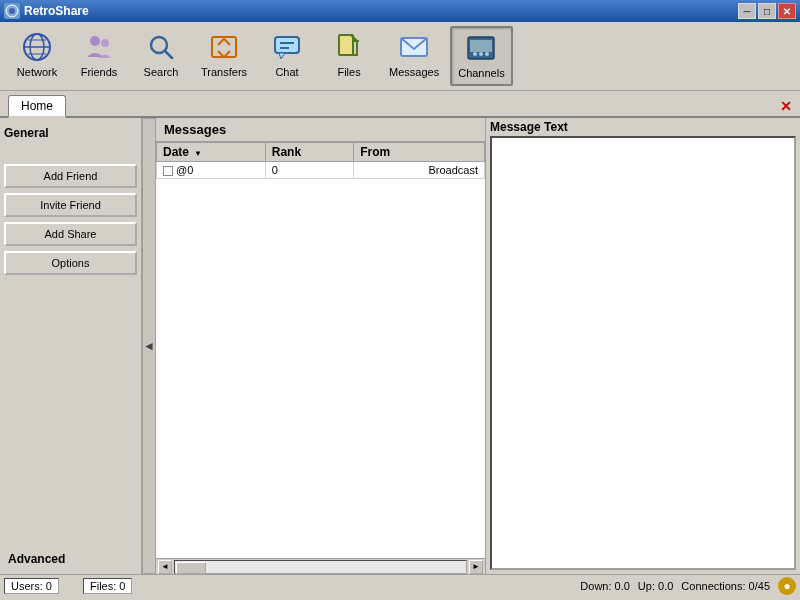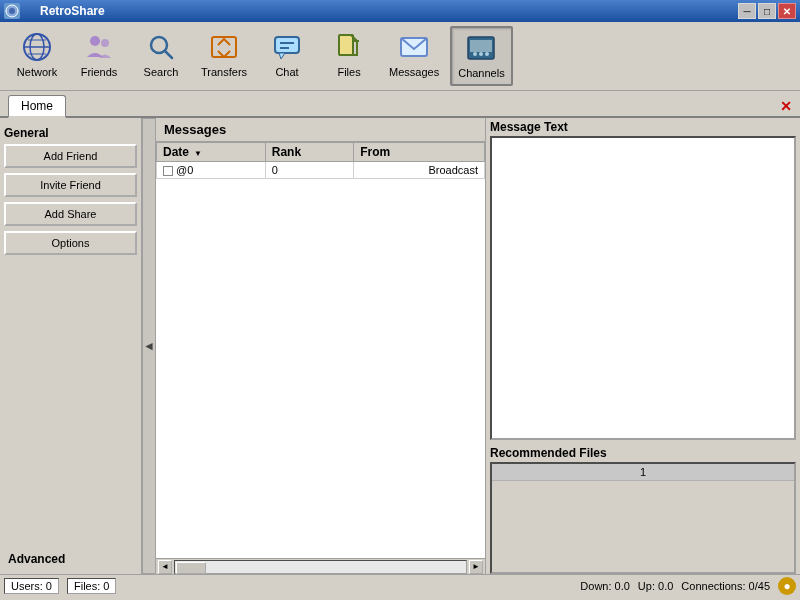--- a/index.html
+++ b/index.html
@@ -18,21 +18,21 @@
       display: flex;
       align-items: center;
       justify-content: space-between;
       padding: 0 4px;
       user-select: none;
     }
 
     .title-bar-left {
       display: flex;
       align-items: center;
-      gap: 20px;
+      gap: 4px;
     }
 
     .title-bar-icon {
       width: 16px;
       height: 16px;
       background: #6699cc;
       border-radius: 2px;
       display: flex;
       align-items: center;
       justify-content: center;
@@ -158,21 +158,21 @@
       border-right: 1px solid #a0a0a0;
       display: flex;
       flex-direction: column;
       padding: 4px;
     }
 
     .sidebar-section {
       font-size: 12px;
       font-weight: bold;
       color: #000;
-      margin-bottom: 4px;
+      margin-bottom: 24px;
       margin-top: 4px;
     }
 
     .sidebar-btn {
       background: #d4d0c8;
       border: 2px outset #ffffff;
       padding: 4px 4px;
       margin-bottom: 5px;
       cursor: pointer;
       text-align: center;
@@ -360,21 +360,21 @@
       background: #d4d0c8;
       border-top: 1px solid #a0a0a0;
       display: flex;
       align-items: center;
       justify-content: space-between;
       padding: 0 4px;
     }
 
     .status-left {
       display: flex;
-      gap: 8px;
+      gap: 24px;
     }
 
     .status-item {
       font-size: 11px;
       background: white;
       border: 1px inset #a0a0a0;
       padding: 1px 6px;
     }
 
     .status-right {
@@ -582,26 +582,20 @@
         </div>
       </div>
 
       <div class="right-panels">
         <div class="message-text-panel">
           <div class="panel-header">Message Text</div>
           <div class="message-text-area">
             <span></span>
           </div>
         </div>
-        <div class="recommended-files-panel">
-          <div class="panel-header">Recommended Files</div>
-          <div class="recommended-files-list" id="rec-files-list">
-          <div class="rec-files-row">1</div>
-            </div>
-        </div>
       </div>
     </div>
   </div>
 </div>
 
 <div class="status-bar">
   <div class="status-left">
     <div class="status-item">Users: 0</div>
     <div class="status-item">Files: 0</div>
   </div>

